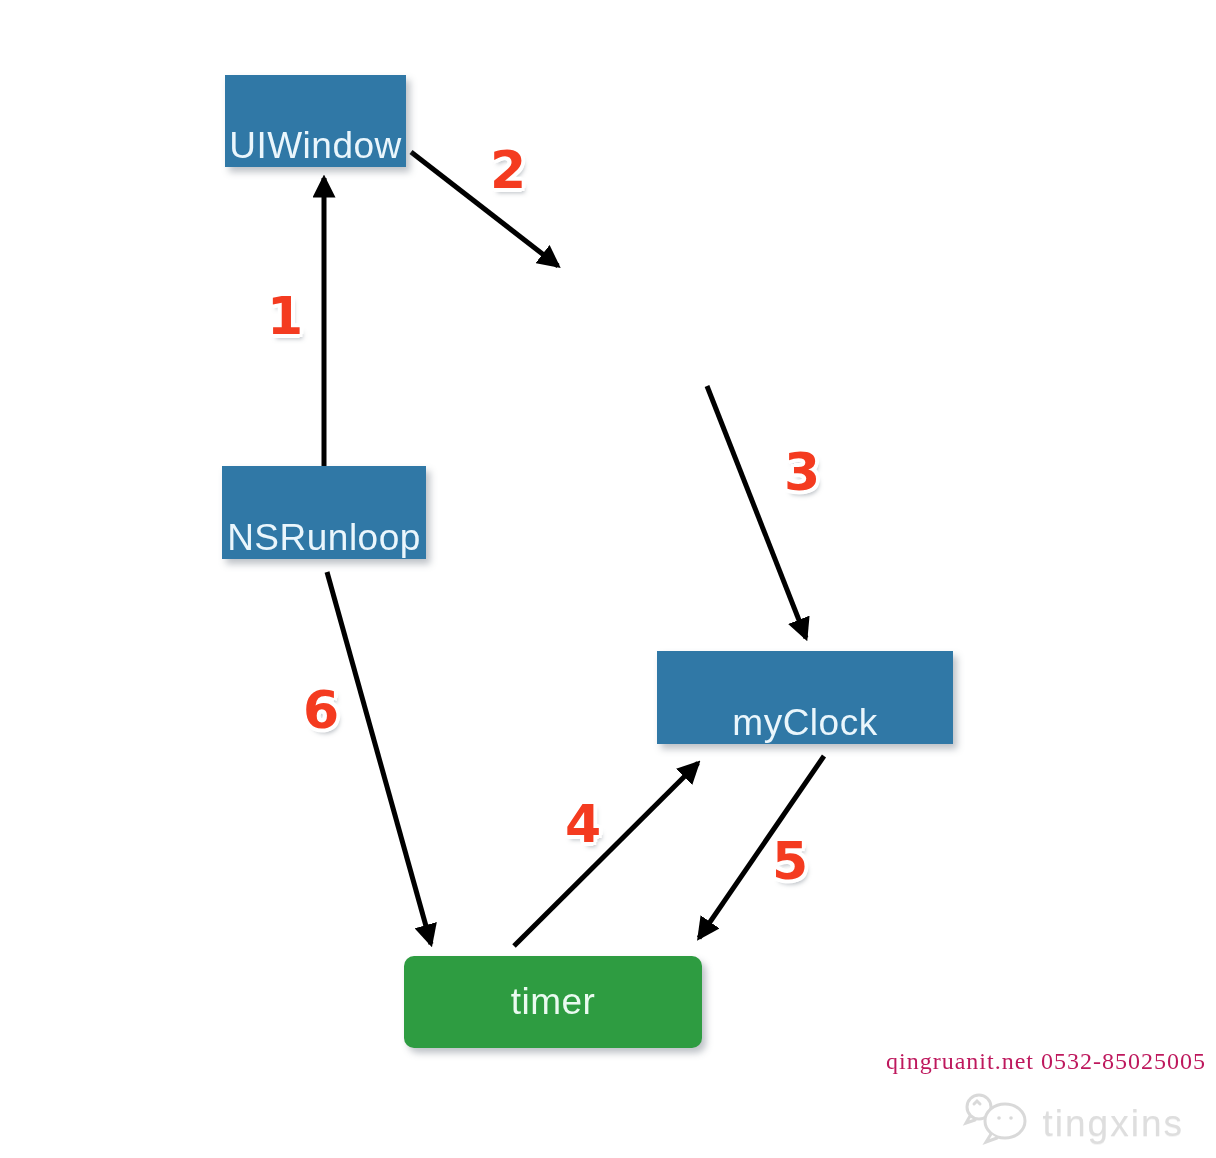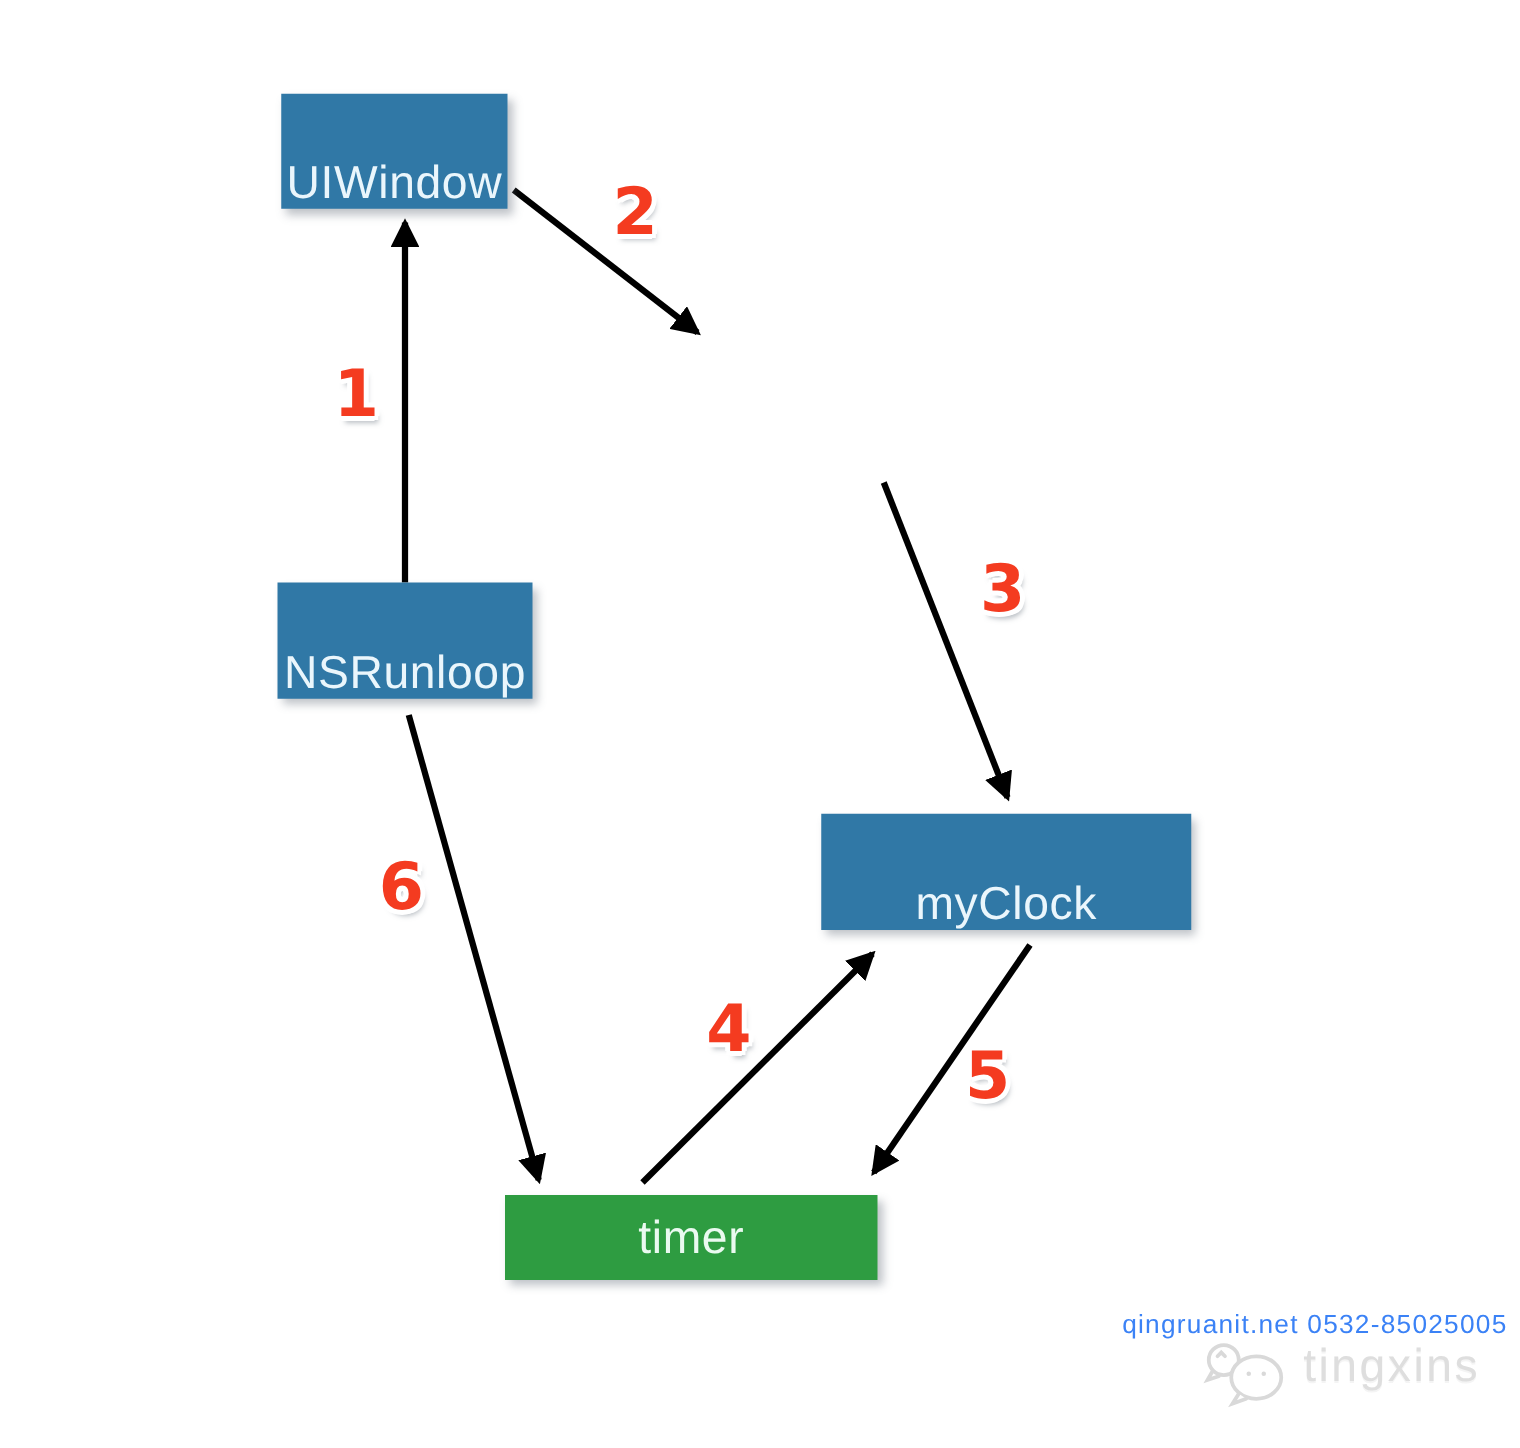--- a/index.html
+++ b/index.html
@@ -56,30 +56,30 @@
   }
   .watermark {
     position: absolute;
     z-index: 4;
     right: 10px;
     top: 1048px;
     text-align: right;
     color: #d2d2d2;
   }
   .watermark .contact {
-    font-family: Liberation Sans, sans-serif;
-    font-size: 21px;
+    font-family: Liberation Serif, serif;
+    font-size: 24px;
     letter-spacing: 1px;
-    color: #3b82f6;
+    color: #be185d;
   }
   .brand-row {
     display: flex;
-    align-items: flex-start;
+    align-items: flex-end;
     justify-content: flex-end;
-    margin-top: 0;
+    margin-top: 16px;
     gap: 10px;
     margin-right: 22px;
   }
   .brand-text {
     font-size: 37px;
     font-weight: 400;
     letter-spacing: 2px;
     color: #dedede;
     text-shadow: 0 1px 0 #f4f4f4;
   }
@@ -109,21 +109,21 @@
 
 
   <div class="node blue" style="left:657px; top:651px; width:296px; height:93px;">
     <span class="node-label">myClock</span>
   </div>
 
   <div class="node blue" style="left:222px; top:466px; width:204px; height:93px;">
     <span class="node-label">NSRunloop</span>
   </div>
 
-  <div class="node green" style="left:404px; top:956px; width:298px; height:68px;">
+  <div class="node green" style="left:404px; top:956px; width:298px; height:92px;border-radius:10px;">
     <span class="node-label">timer</span>
   </div>
 
   <div class="step" style="left:285px; top:316px;">1</div>
   <div class="step" style="left:508px; top:170px;">2</div>
   <div class="step" style="left:802px; top:472px;">3</div>
   <div class="step" style="left:583px; top:824px;">4</div>
   <div class="step" style="left:790px; top:861px;">5</div>
   <div class="step" style="left:321px; top:710px;">6</div>
 

